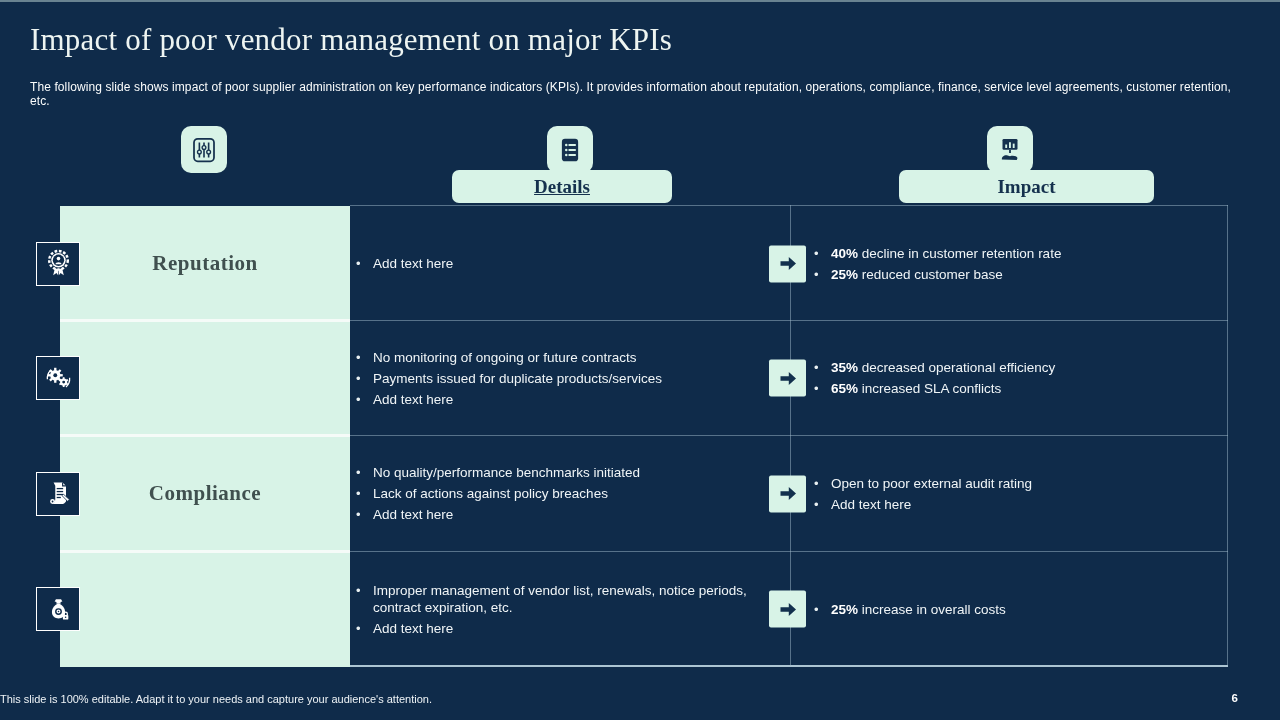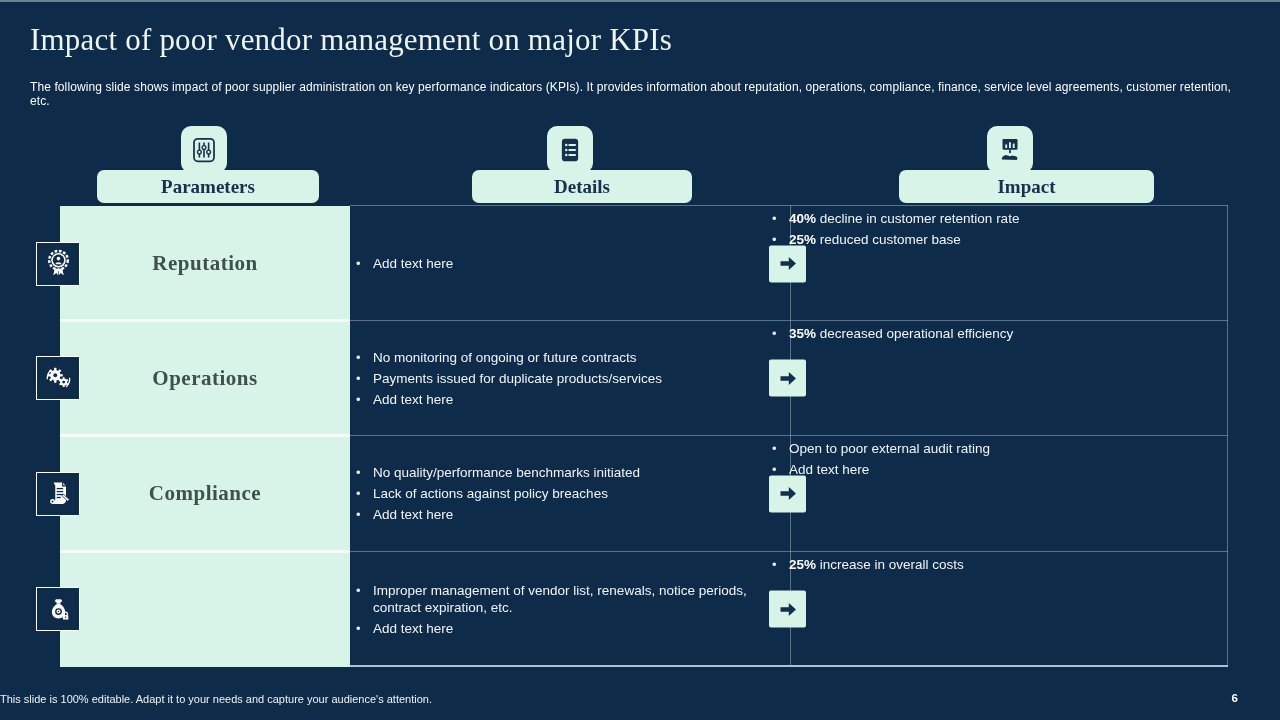--- a/index.html
+++ b/index.html
@@ -44,21 +44,21 @@
     display:flex;align-items:center;justify-content:center;box-sizing:border-box;
   }
   .row-icon svg{width:31px;height:31px;}
   .param-label{
     position:absolute;left:60px;width:290px;top:0;height:100%;
     display:flex;align-items:center;justify-content:center;
     font-family:"Liberation Serif",serif;font-weight:bold;font-size:21px;
     color:#40504f;letter-spacing:.5px;
   }
   .details-cell{position:absolute;left:352px;width:415px;top:0;height:100%;display:flex;align-items:center;}
-  .impact-cell{position:absolute;left:768px;width:416px;top:0;height:100%;display:flex;align-items:flex-start;}
+  .impact-cell{position:absolute;left:810px;width:416px;top:0;height:100%;display:flex;align-items:center;}
   .bullets{list-style:none;margin:0;padding:0;color:#f0f5f7;font-size:13.5px;line-height:17px;}
   .bullets li{position:relative;padding-left:21px;margin:4px 0;}
   .bullets li::before{content:"\2022";position:absolute;left:4px;top:0;font-size:13px;color:#e8f0f2;}
   .bullets b{color:#ffffff;}
   .arrow-box{
     position:absolute;left:769px;top:50%;transform:translateY(-50%);
     width:37px;height:37px;background:#d8f3e7;border-radius:2px;
     display:flex;align-items:center;justify-content:center;z-index:4;
   }
   .arrow-box svg{width:24px;height:24px;}
@@ -106,24 +106,21 @@
     <svg viewBox="0 0 24 24">
       <rect x="6" y="3.2" width="12" height="8.6" rx="1" fill="#15314e"></rect>
       <rect x="8.2" y="7.6" width="1.5" height="2.8" fill="#d8f3e7"></rect>
       <rect x="11.2" y="5.8" width="1.5" height="4.6" fill="#d8f3e7"></rect>
       <rect x="14.2" y="6.9" width="1.5" height="3.5" fill="#d8f3e7"></rect>
       <rect x="11.3" y="11.8" width="1.4" height="2.6" fill="#15314e"></rect>
       <path d="M5.5,19.6 c-0.3,-2.6 2.4,-4 4.6,-3.3 l1.9,0.6 c2.6,-0.9 5.4,-0.1 6,1.4 l-0.6,1.6 z" fill="#15314e"></path>
     </svg>
   </div>
 
-  <div class="col-tab" style="left:97px;width:222px;">
-    <span>Parameters</span>
-  </div>
-  <div class="col-tab" style="left:472px;width:220px;">
+  <div class="col-tab" style="left:452px;width:220px;text-decoration:underline;">
     <span>Details</span>
   </div>
   <div class="col-tab" style="left:899px;width:255px;">
     <span>Impact</span>
   </div>
 
   <div class="param-col">
     <div class="param-sep" style="top:113px;"></div>
     <div class="param-sep" style="top:228px;"></div>
     <div class="param-sep" style="top:344px;"></div>
@@ -190,36 +187,36 @@
           <rect x="15.3" y="11" width="1.4" height="1.9" transform="rotate(60 16 14.8)"></rect>
           <rect x="15.3" y="11" width="1.4" height="1.9" transform="rotate(120 16 14.8)"></rect>
           <rect x="15.3" y="11" width="1.4" height="1.9" transform="rotate(180 16 14.8)"></rect>
           <rect x="15.3" y="11" width="1.4" height="1.9" transform="rotate(240 16 14.8)"></rect>
           <rect x="15.3" y="11" width="1.4" height="1.9" transform="rotate(300 16 14.8)"></rect>
           <circle cx="16" cy="14.8" r="2.8"></circle>
         </g>
         <circle cx="16" cy="14.8" r="1.1" fill="#0f2b4a"></circle>
       </svg>
     </div>
-    <div class="param-label">Operations</div>
     <div class="details-cell">
       <ul class="bullets">
           <li>No monitoring of ongoing or future contracts</li>
           <li>Payments issued for duplicate products/services</li>
           <li>Add text here</li>
         </ul>
     </div>
     <div class="arrow-box">
       <svg viewBox="0 0 24 24">
           <path d="M4.5,9.7 h8.3 v-4.3 l7.2,6.6 -7.2,6.6 v-4.3 h-8.3 z" fill="#12304d"></path>
         </svg>
     </div>
     <div class="impact-cell">
       <ul class="bullets">
           <li><b>35%</b> decreased operational efficiency</li>
+          <li><b>65%</b> increased SLA conflicts</li>
         </ul>
     </div>
   </div>
 
   <div class="row" style="top:436px;height:115px;">
     <div class="row-icon">
       <svg viewBox="0 0 24 24">
         <path d="M8.2,3.5 h7 l2.6,2.6 v12 c-0.8,1.3 -2,2 -3.4,2 h-7 c1.4,-0.9 2.1,-2.2 2.1,-3.9 v-10.2 z" fill="#ffffff"></path>
         <path d="M15.2,3.5 v2.6 h2.6" fill="none" stroke="#0f2b4a" stroke-width="0.9"></path>
         <line x1="10.6" y1="8.2" x2="15.6" y2="8.2" stroke="#0f2b4a" stroke-width="1"></line>

